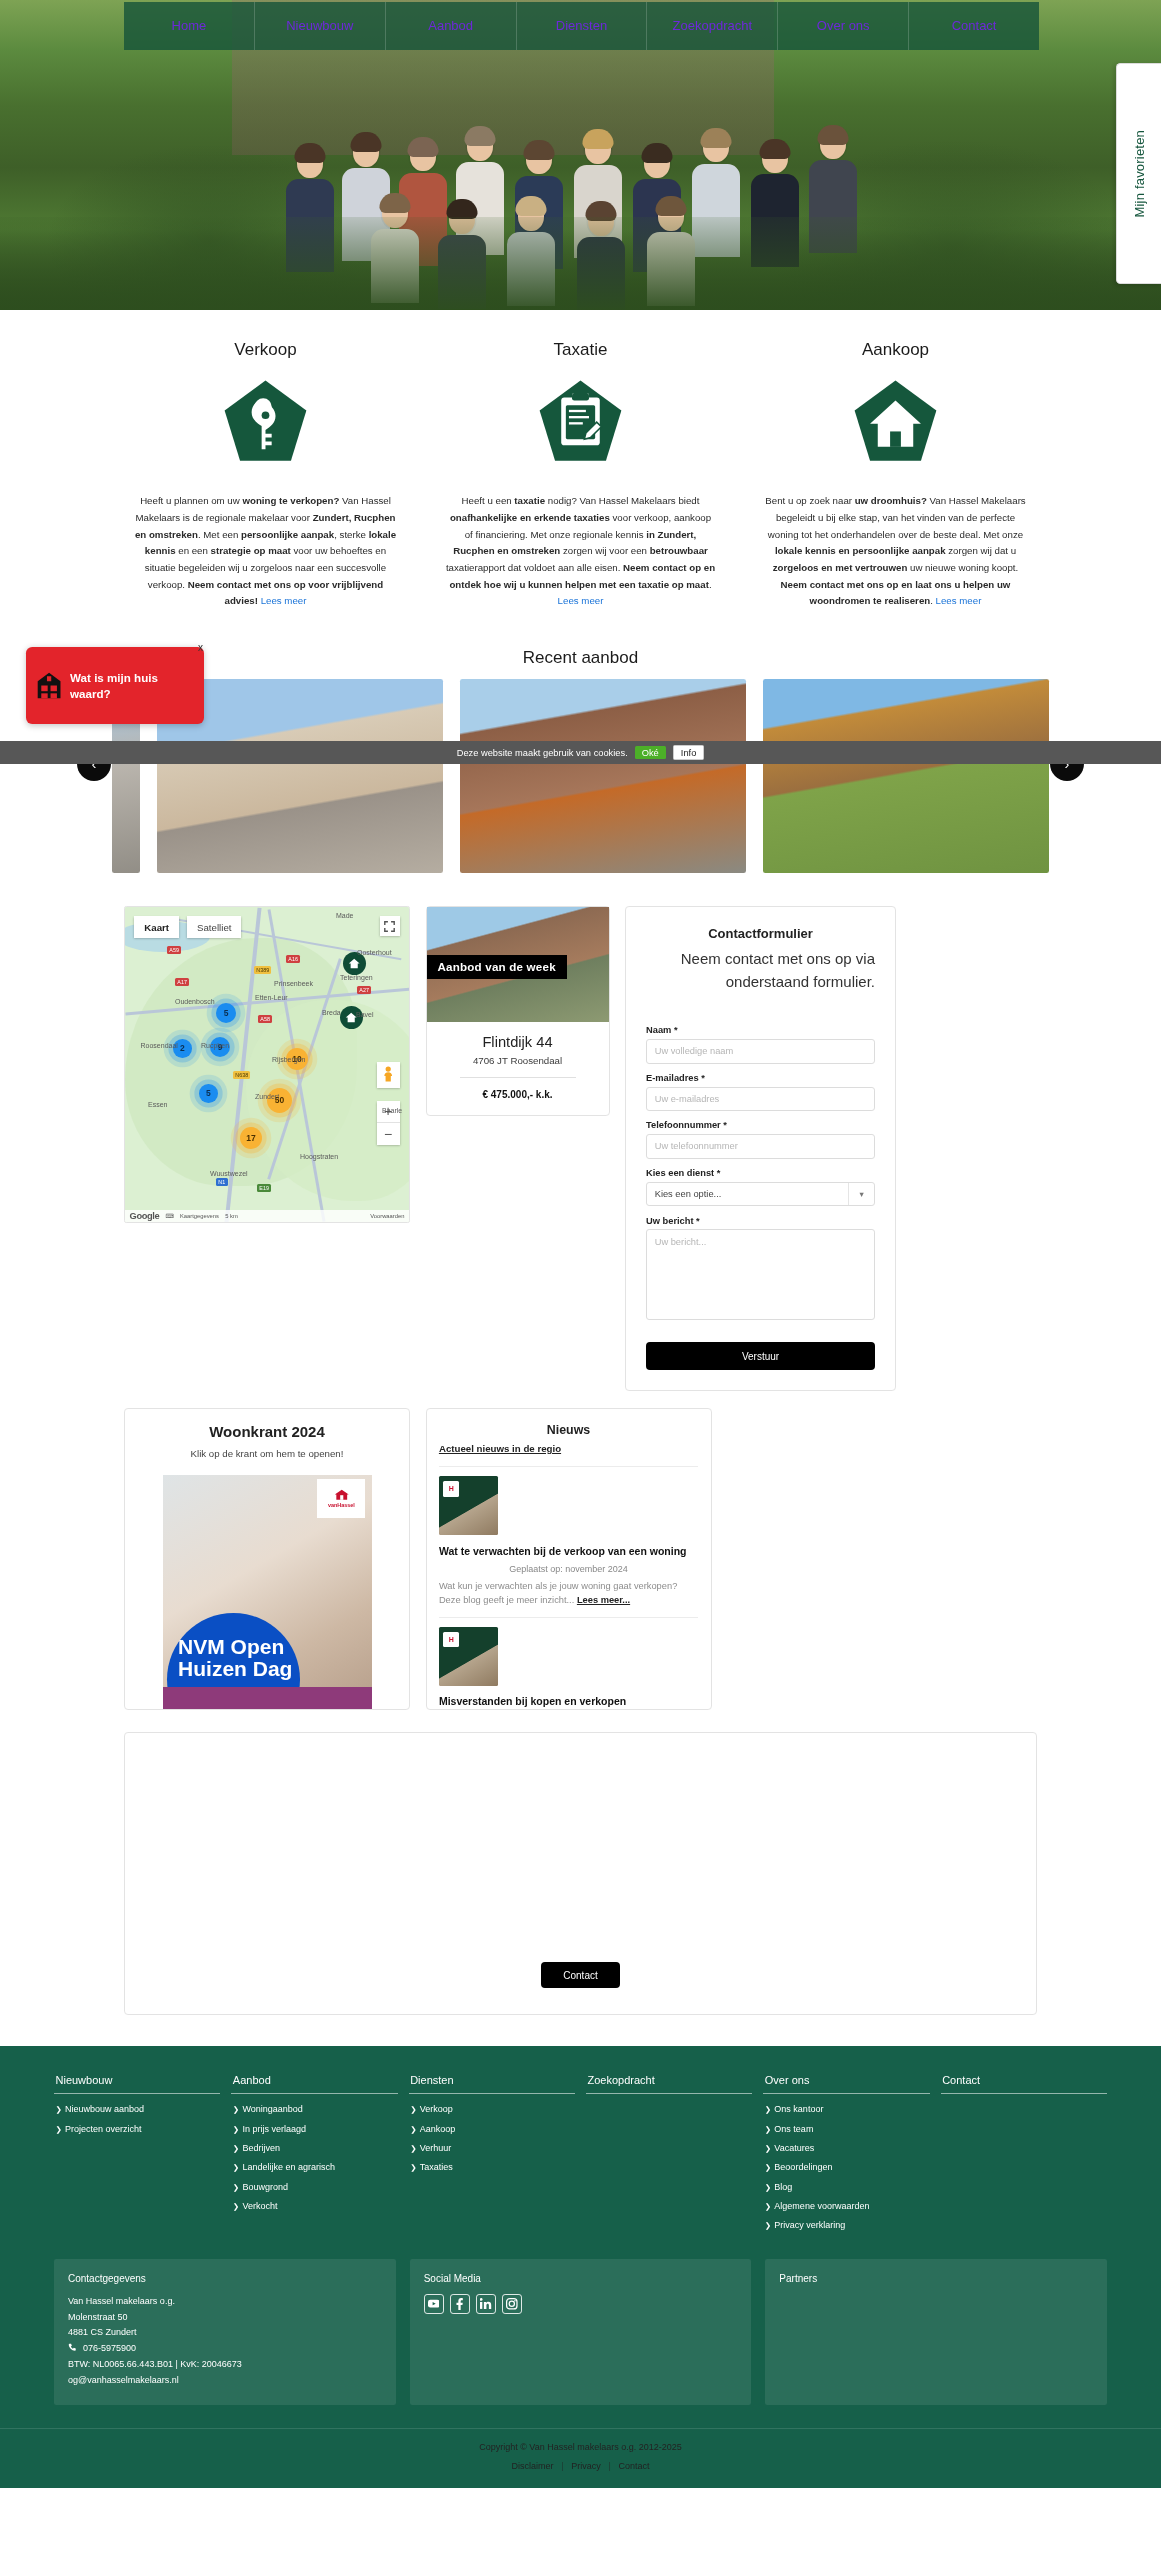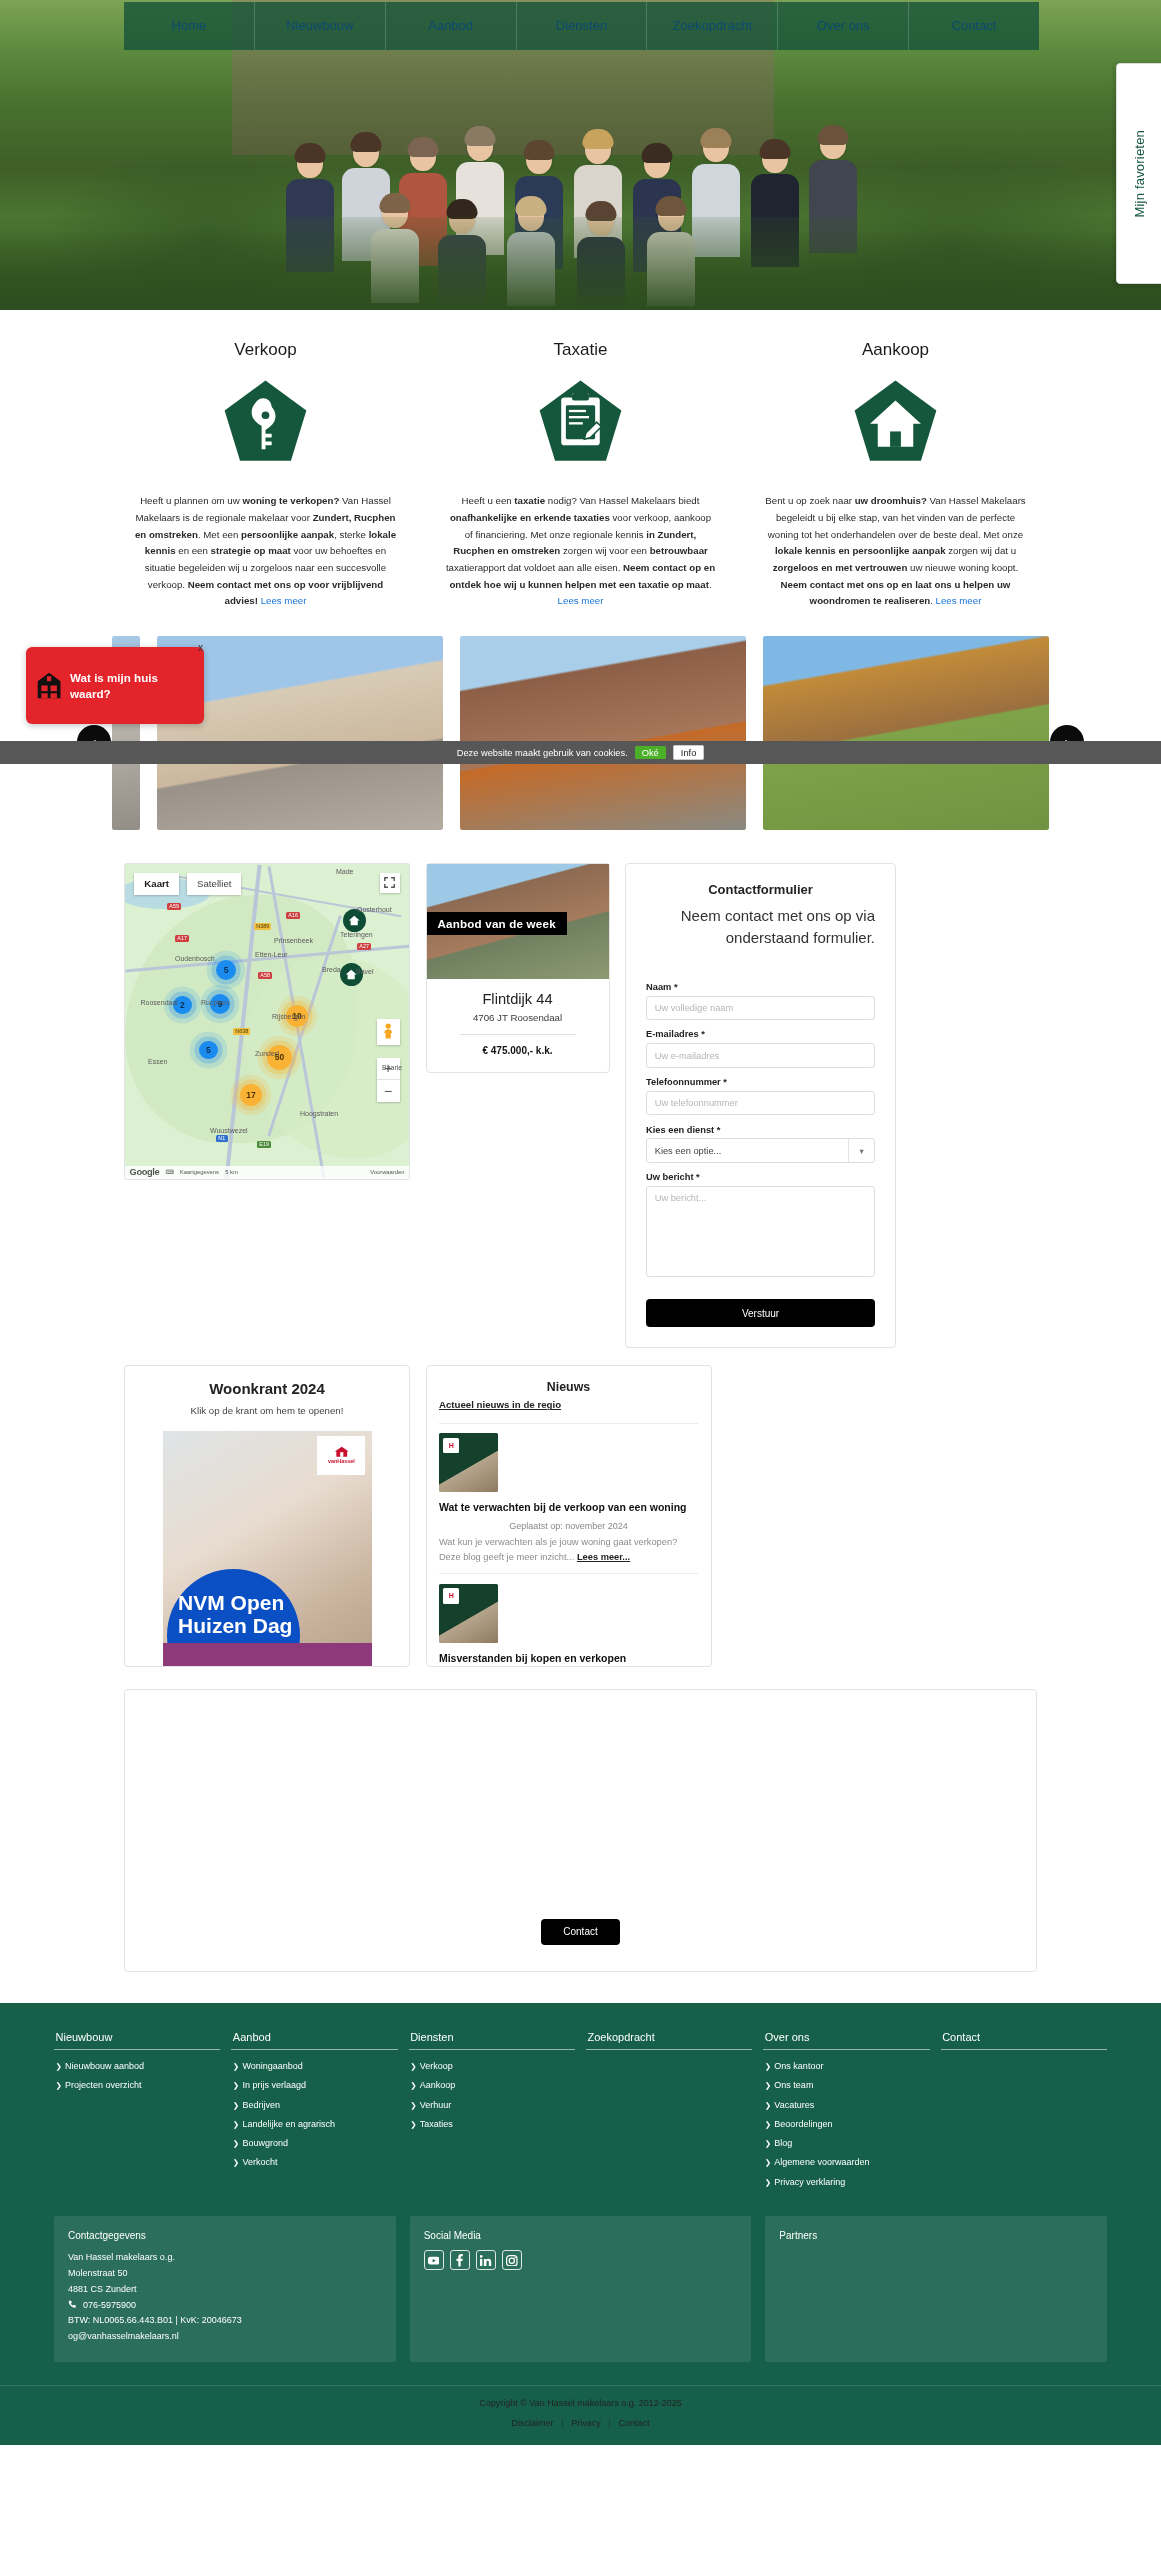--- a/index.html
+++ b/index.html
@@ -54,21 +54,21 @@
     color:#14553c; font-size:13px; letter-spacing:0.2px;
   }
 
   
   .topnav {
     position:absolute; left:124px; top:1.5px; width:915px; height:48px;
     display:flex; background:rgba(19,82,56,.78); z-index:30;
   }
   .nav-item {
     flex:1; display:flex; align-items:center; justify-content:center;
-    color:#0c4a6e; font-size:13px; cursor:pointer;
+    color:#6d28d9; font-size:13px; cursor:pointer;
     border-right:0.8px solid rgba(255,255,255,.18);
   }
   .nav-item:last-child { border-right:none; }
 
   
   .services {
     display:flex; gap:0; padding:18.6px 108px 26px; background:#fff;
   }
   .svc { flex:1; text-align:center; padding:0 22px; }
   .svc-title { font-size:17px; font-weight:400; color:#1b1b1b; margin:11px 0 18.6px; }
@@ -414,20 +414,21 @@
           <rect x="48" y="68" width="14" height="20" fill="#15573c"></rect>
         </svg>
       </div>
       <div class="svc-text">
         <span>Bent u op zoek naar <b>uw droomhuis?</b> Van Hassel Makelaars begeleidt u bij elke stap, van het vinden van de perfecte woning tot het onderhandelen over de beste deal. Met onze <b>lokale kennis en persoonlijke aanpak</b> zorgen wij dat u <b>zorgeloos en met vertrouwen</b> uw nieuwe woning koopt. <b>Neem contact met ons op en laat ons u helpen uw woondromen te realiseren</b>. </span><span class="lees-meer">Lees meer</span>
       </div>
     </div>
   </div>
 
   <div class="recent-wrap">
+    <div class="recent-title">Recent aanbod</div>
 
     <div class="carousel">
       <div class="slide partial ph0"></div>
       <div class="slide full ph1"></div>
       <div class="slide full ph2"></div>
       <div class="slide full ph3"></div>
     </div>
 
     <div class="car-arrow left">‹</div>
     <div class="car-arrow right">›</div>

